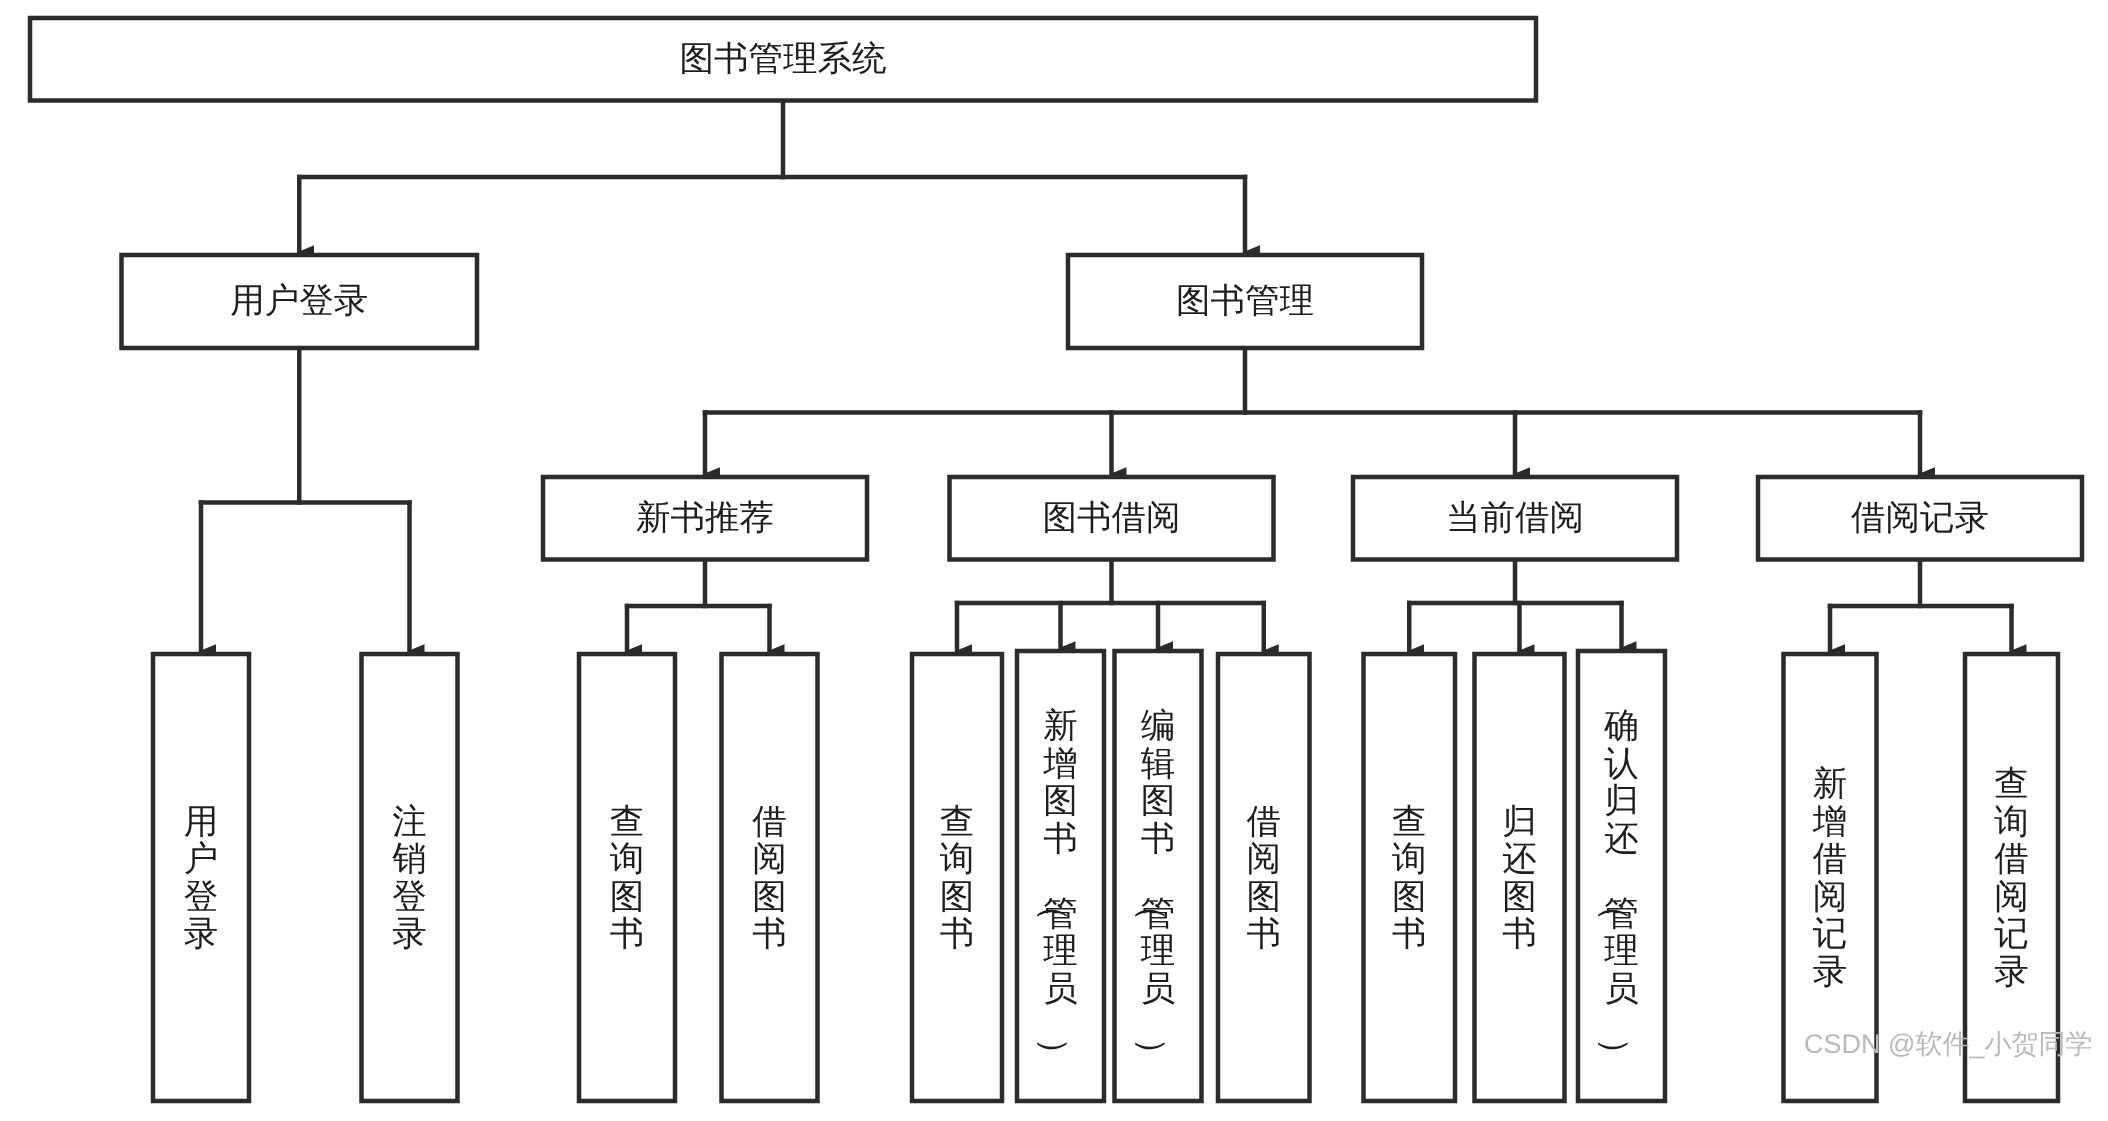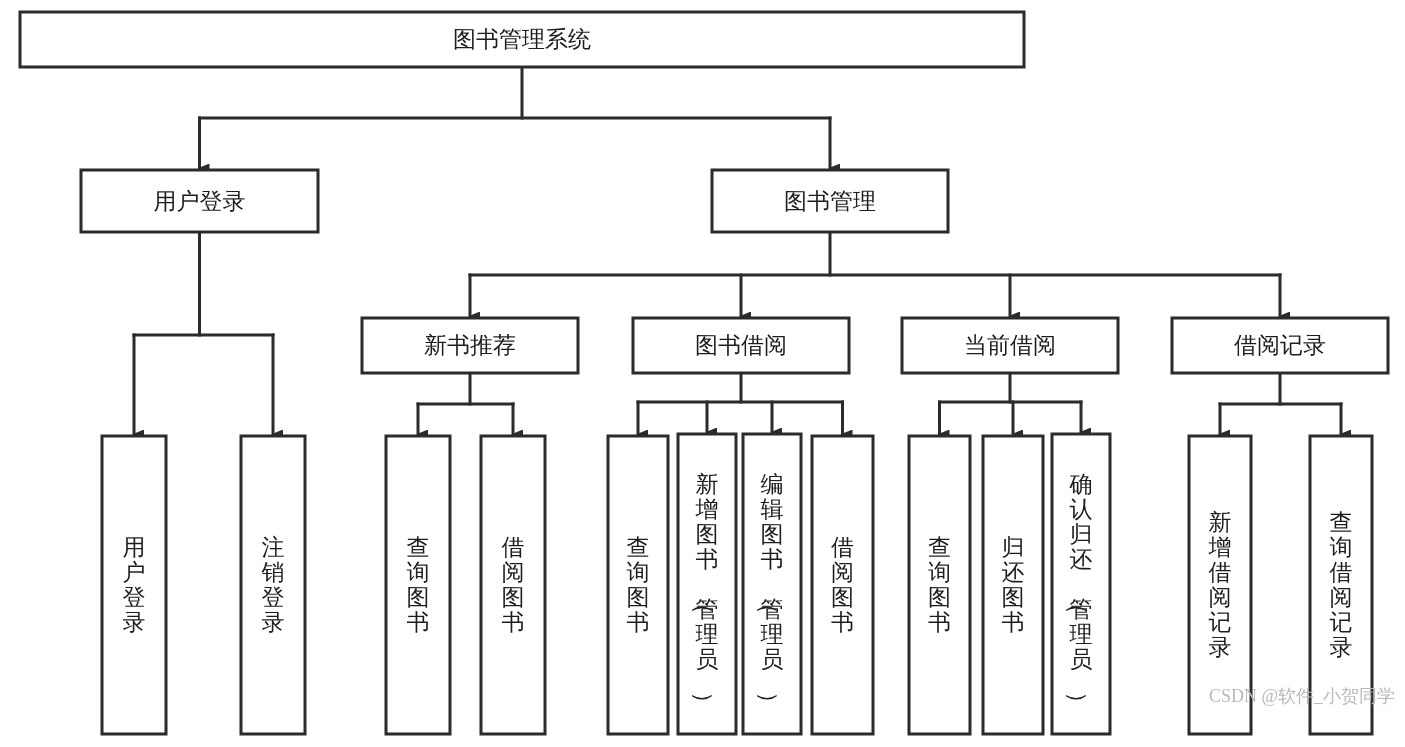--- a/index.html
+++ b/index.html
@@ -48,21 +48,21 @@
   .node-label-v {
     font-family: "DejaVu Sans", "Liberation Sans", sans-serif;
     font-size: 23px;
     fill: #1d1d1d;
     text-anchor: middle;
   }
   .watermark-text {
     position: absolute;
     right: 10px;
     bottom: 6px;
-    font-family: Liberation Serif, serif;
+    font-family: Liberation Sans, sans-serif;
     font-size: 18px;
     color: #b9b9b9;
     white-space: nowrap;
     pointer-events: none;
   }
 </style>
 </head>
 <body>
 
 <div id="diagram-root">

